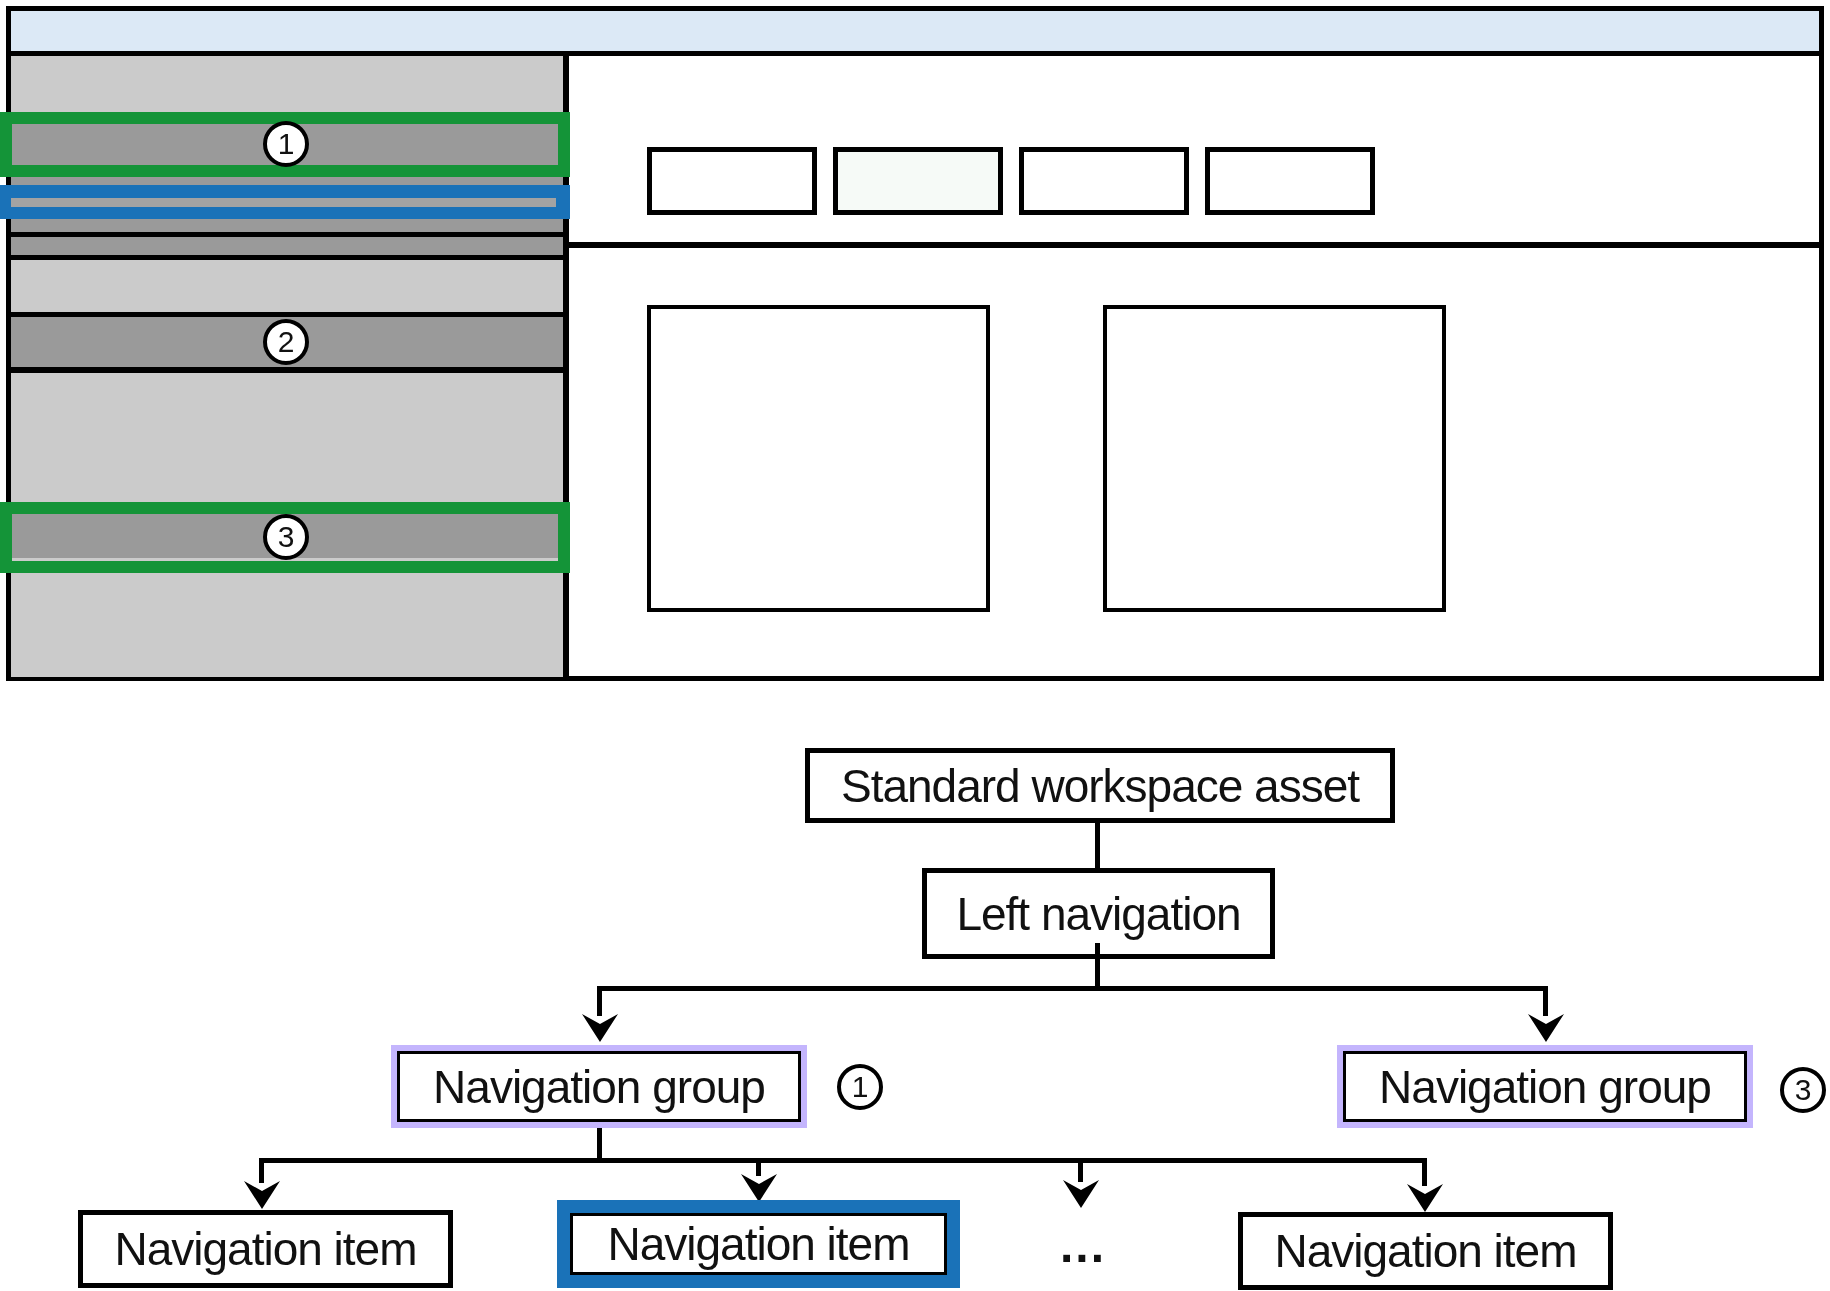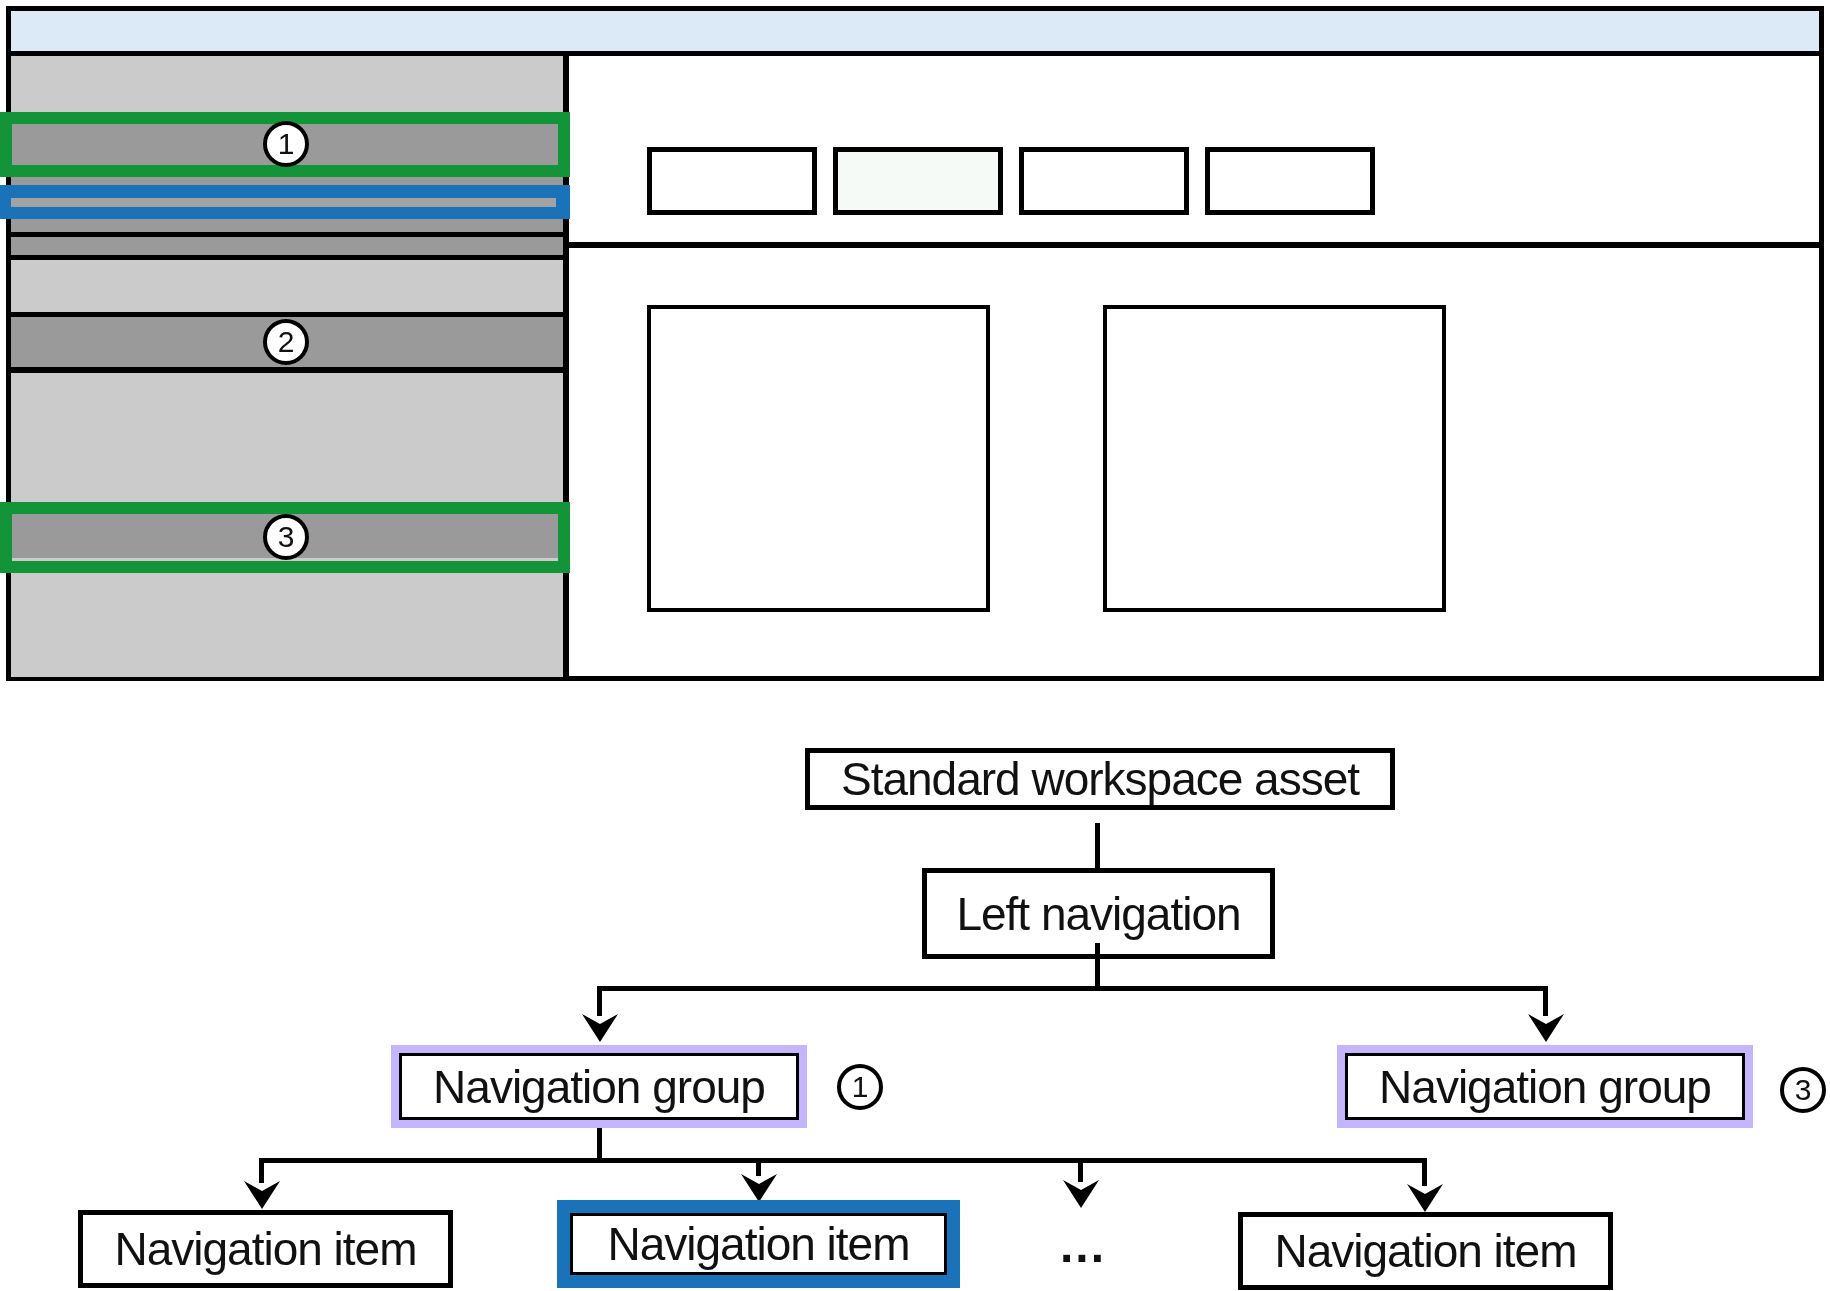--- a/index.html
+++ b/index.html
@@ -24,21 +24,21 @@
   }
   .tab{top:147px;width:170px;height:68px;border:5px solid #000;background:#fff;}
   .tab.sel{background:#f6faf7;}
   .divider{left:569px;top:242px;width:1250px;height:6px;background:#000;}
   .card{top:305px;width:343px;height:307px;border:4px solid #000;background:#fff;}
   
   .node{
     border:5px solid #000;background:#fff;display:flex;align-items:center;justify-content:center;
     font-size:46px;letter-spacing:-1px;white-space:nowrap;color:#111;
   }
-  .gframe{border:8px solid #c4b5fd;background:#fff;}
+  .gframe{border:6px solid #c4b5fd;background:#fff;}
   .bframe{border:13px solid #1a72b8;background:#fff;}
   .inner-node{
     width:100%;height:100%;border:3px solid #000;display:flex;align-items:center;justify-content:center;
     font-size:46px;letter-spacing:-1px;white-space:nowrap;box-sizing:border-box;background:#fff;
   }
   .vline{width:5px;background:#000;}
   .hline{height:5px;background:#000;}
   .ellipsis{font-size:48px;font-weight:700;letter-spacing:2px;}
   svg.arrow{display:block;}
 </style>
@@ -84,21 +84,21 @@
 
   <div class="abs tab" style="left:647px;"></div>
   <div class="abs tab sel" style="left:833px;"></div>
   <div class="abs tab" style="left:1019px;"></div>
   <div class="abs tab" style="left:1205px;"></div>
   <div class="abs divider"></div>
 
   <div class="abs card" style="left:647px;"></div>
   <div class="abs card" style="left:1103px;"></div>
 
-  <div class="abs node" style="left:805px;top:748px;width:590px;height:62px;">
+  <div class="abs node" style="left:805px;top:748px;width:590px;height:75px;">
     <span>Standard workspace asset</span>
   </div>
 
   <div class="abs vline" style="left:1095px;top:823px;height:45px;"></div>
 
   <div class="abs node" style="left:922px;top:868px;width:353px;height:91px;">
     <span>Left navigation</span>
   </div>
 
   <div class="abs vline" style="left:1095px;top:943px;height:45px;"></div>

